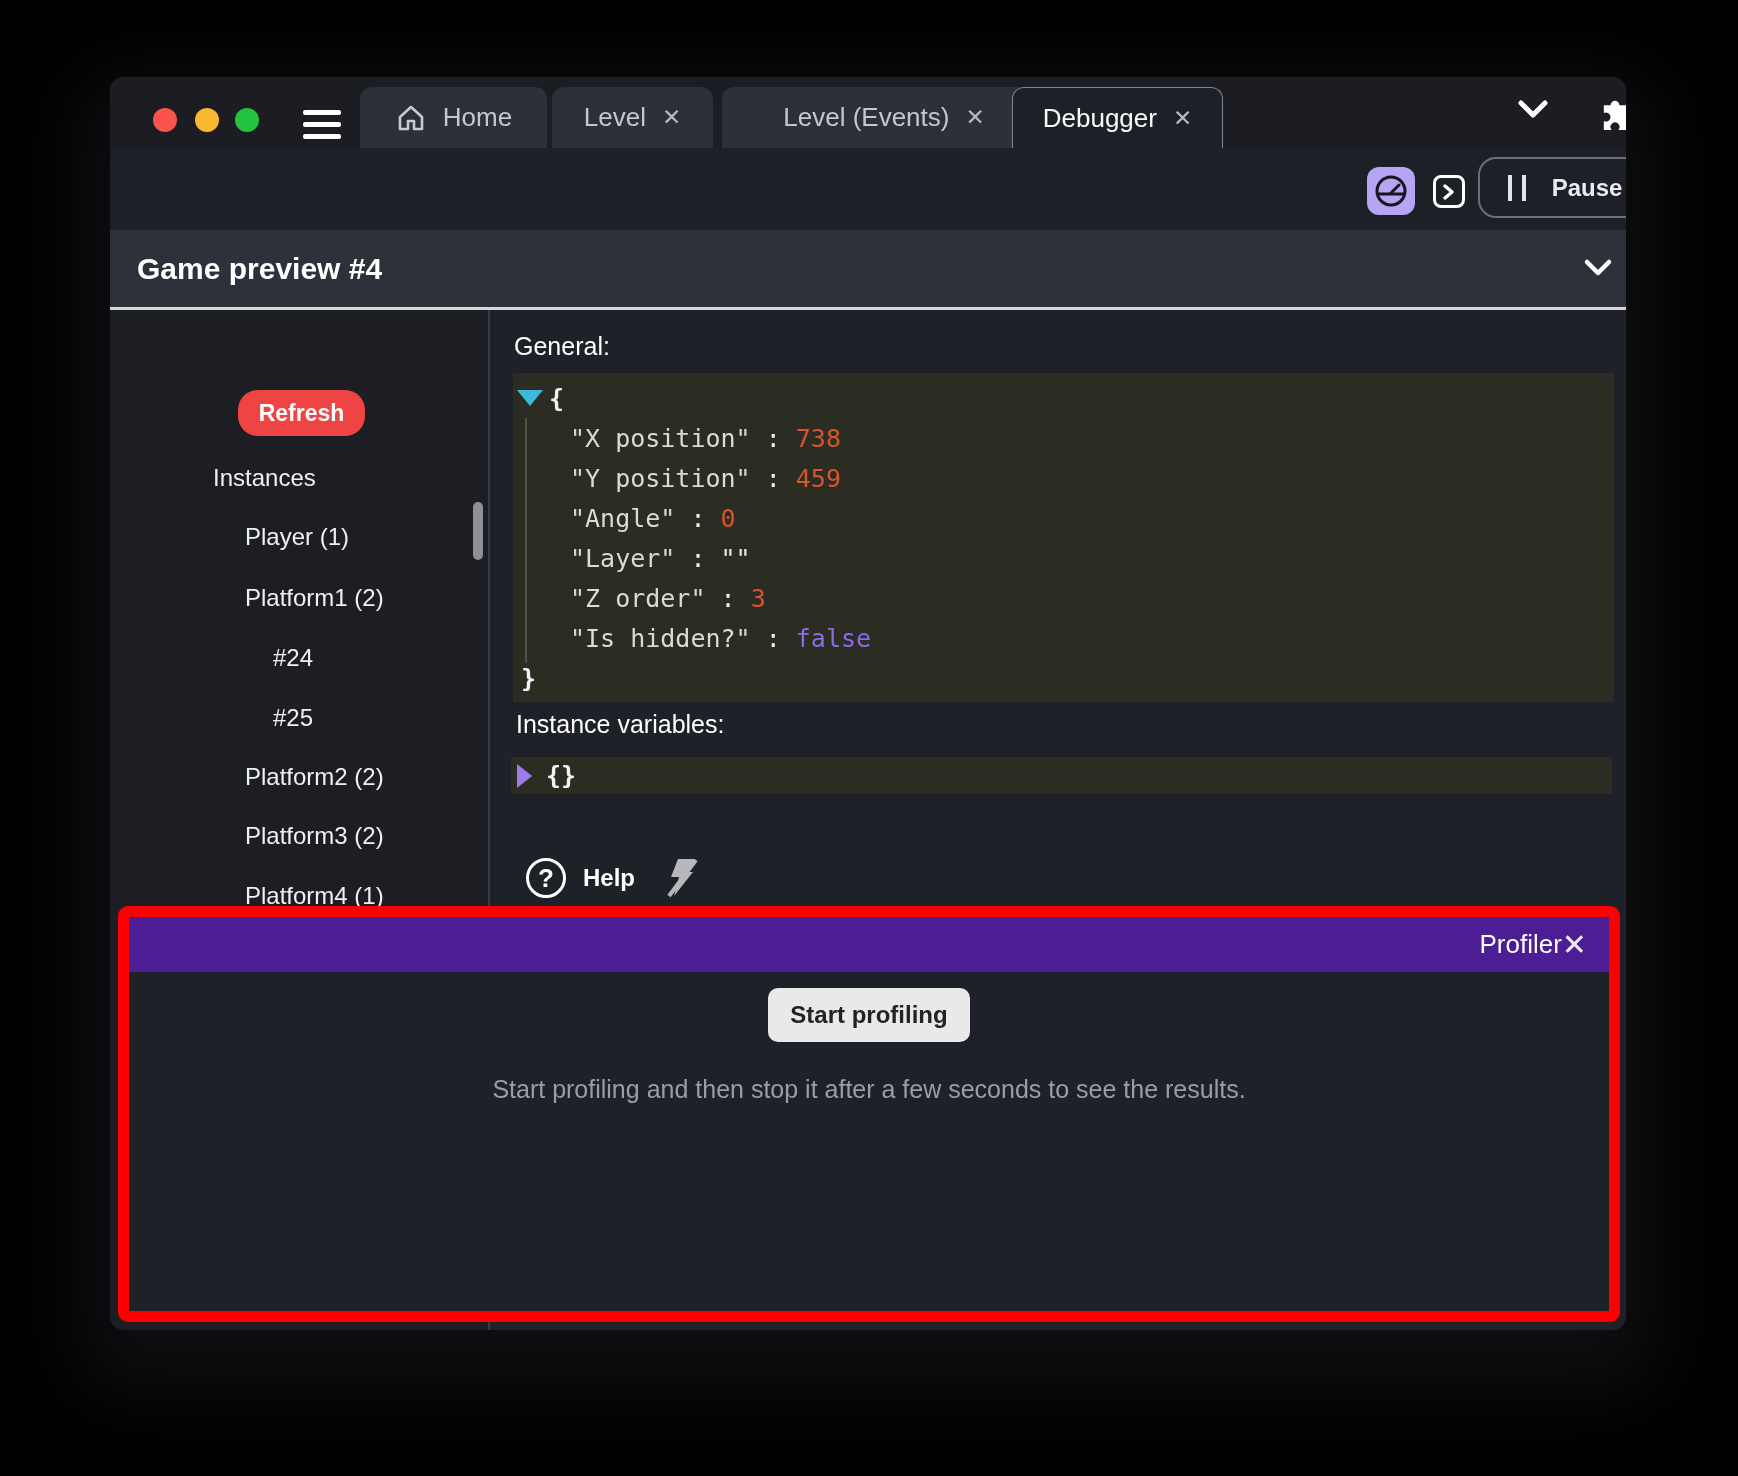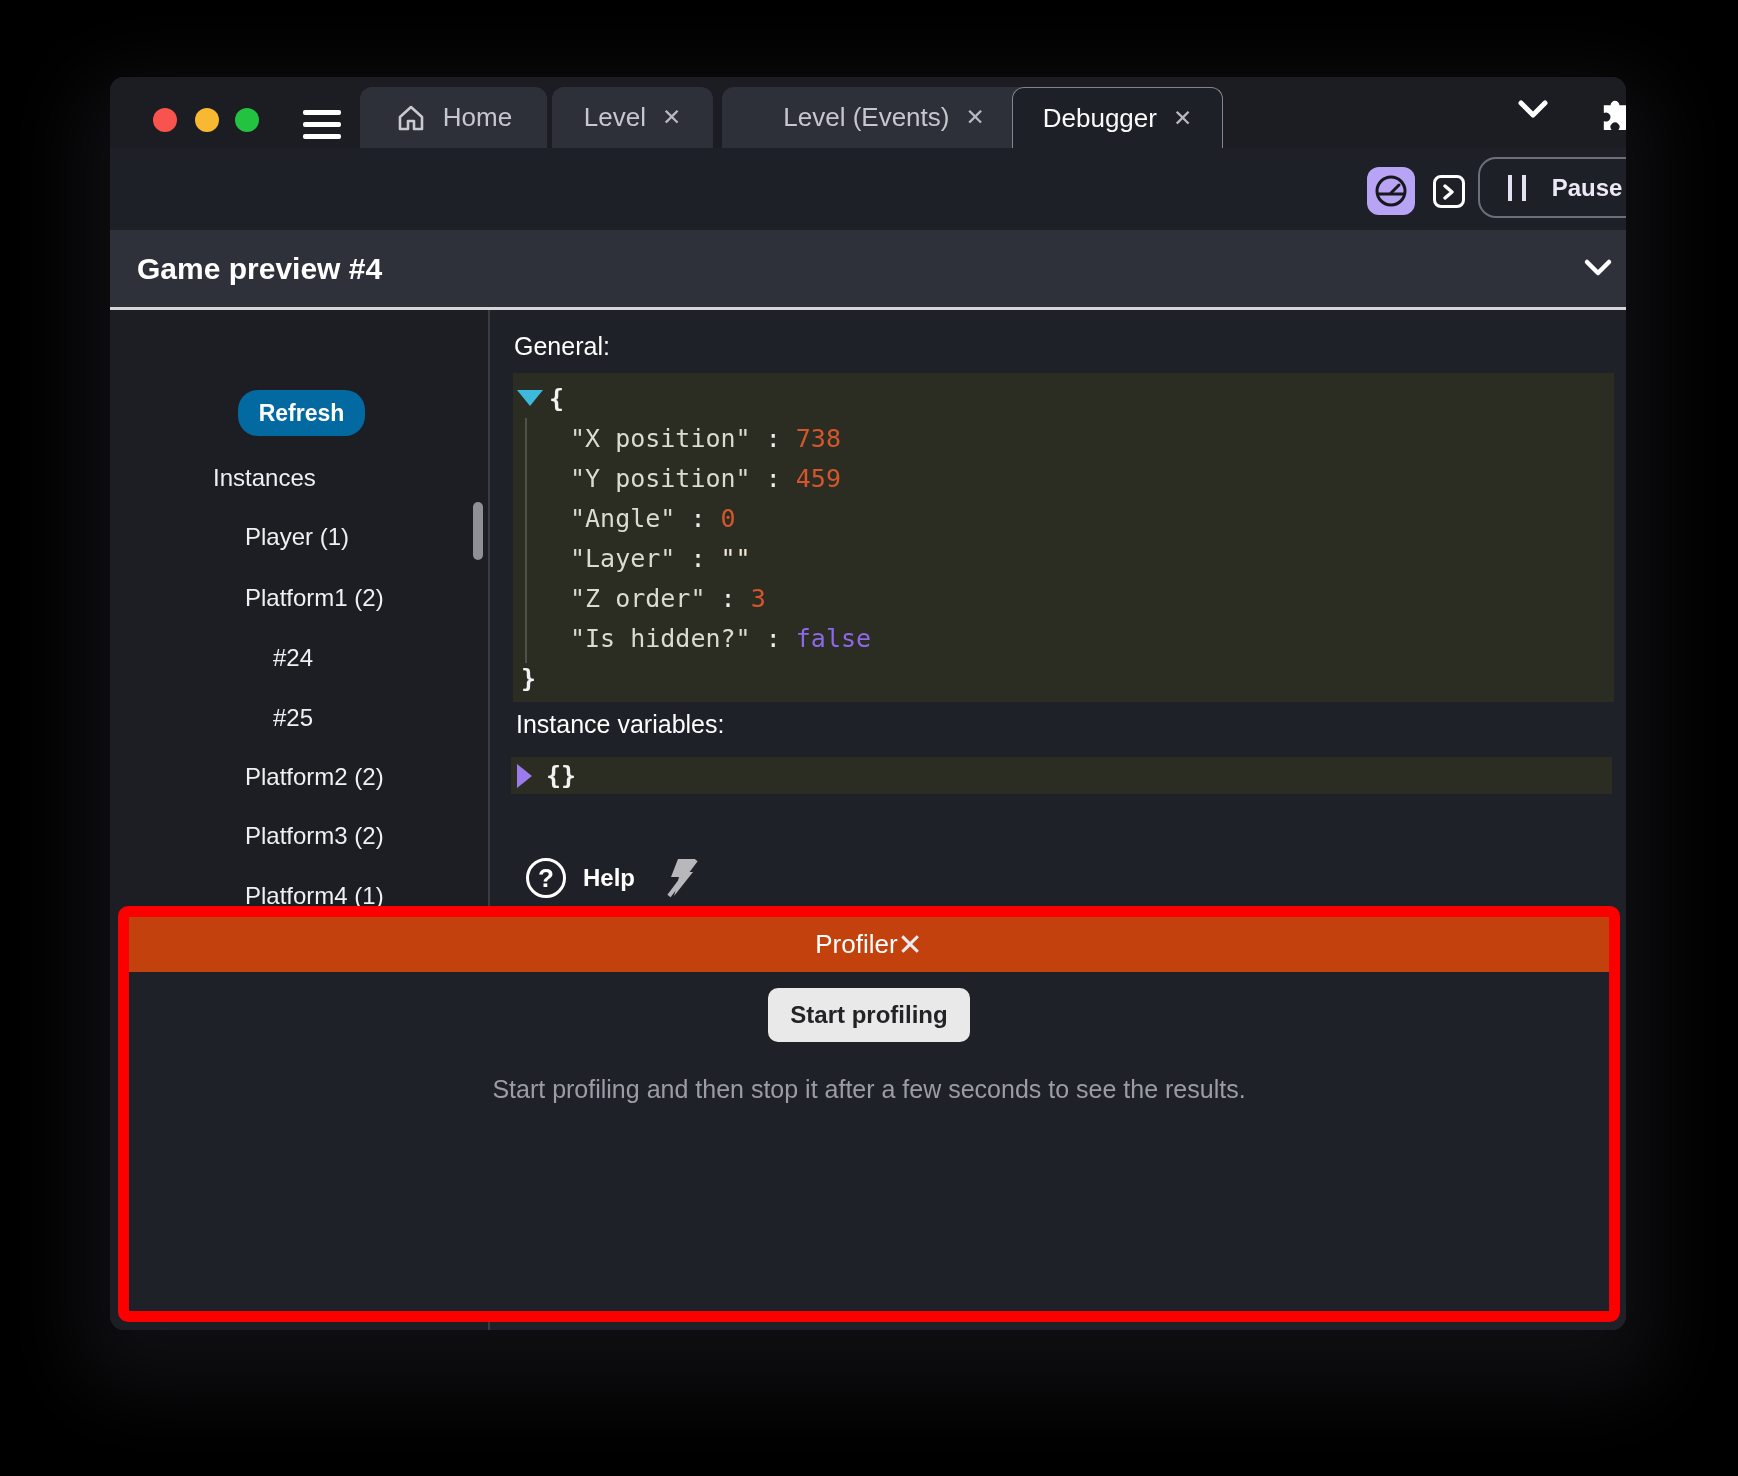--- a/index.html
+++ b/index.html
@@ -56,21 +56,21 @@
   .preview-title { position:absolute; left:27px; top:22px; color:#fff; font-size:30px; font-weight:bold; }
   .preview-chevron { position:absolute; left:1472px; top:26px; cursor:pointer; }
   .hdivider { position:absolute; left:0; top:230px; right:0; height:3px; background:#d6d6d8; }
 
   
   .sidebar { position:absolute; left:0; top:233px; width:378px; bottom:0; background:#1c1e24; }
   .sidebar-header { position:absolute; left:0; top:3px; width:378px; height:55px;
     background:#2f313a; border-radius:0 8px 8px 0; display:flex; align-items:center; }
   .sidebar-header span { margin-left:27px; color:#fff; font-size:26px; }
   .refresh-btn { position:absolute; left:128px; top:80px; width:127px; height:46px;
-    background:#0369a1; border:none; border-radius:20px; color:#fff;
+    background:#ef4444; border:none; border-radius:20px; color:#fff;
     font-size:23px; font-weight:bold; font-family:inherit; cursor:pointer; }
   .tree-item { position:absolute; height:30px; line-height:30px; color:#eef0f2;
     font-size:24px; cursor:pointer; white-space:nowrap; }
   .tree-item[data-depth="0"] { left:103px; }
   .tree-item[data-depth="1"] { left:135px; }
   .tree-item[data-depth="2"] { left:163px; }
   .ti-0 { top:153px; } .ti-1 { top:212px; } .ti-2 { top:273px; } .ti-3 { top:333px; }
   .ti-4 { top:393px; } .ti-5 { top:452px; } .ti-6 { top:511px;text-align:center; } .ti-7 { top:571px; }
   .sidebar-scrollthumb { position:absolute; left:363px; top:192px; width:10px; height:58px;
     background:#8f9096; border-radius:5px; cursor:pointer; }
@@ -111,22 +111,22 @@
   .help-icon { width:40px; height:40px; border:3.5px solid #fff; border-radius:50%;
     color:#fff; font-size:26px; font-weight:bold; display:flex; align-items:center;
     justify-content:center; cursor:pointer; }
   .help-label { color:#fff; font-size:24px; font-weight:bold; }
   .flash-off { margin-left:10px; cursor:pointer; }
 
   
   .profiler { position:absolute; left:8px; top:829px; width:1502px; height:416px;
     border:11px solid #fc0000; border-radius:10px; background:#1f2129;
     display:flex; flex-direction:column; }
-  .profiler-header { height:55px; background:#c2410c; display:flex; align-items:center;
-    justify-content:center; padding:0 22px; flex:0 0 auto; }
+  .profiler-header { height:55px; background:#4c1d95; display:flex; align-items:center;
+    justify-content:flex-end; padding:0 22px; flex:0 0 auto; }
   .profiler-title { color:#fff; font-size:26px; }
   .profiler-close { color:#eceaf2; font-size:30px; line-height:1; cursor:pointer; }
   .profiler-body { position:relative; flex:1; }
   .start-btn { position:absolute; left:639px; top:16px; width:202px; height:54px;
     background:#e9e9ea; color:#232325; border:none; border-radius:10px;
     font-size:24px; font-weight:bold; font-family:inherit; cursor:pointer; }
   .profiler-hint { position:absolute; left:0; right:0; top:103px; text-align:center;
     color:#9b9ca4; font-size:25px; }
 
   svg { display:block; }

